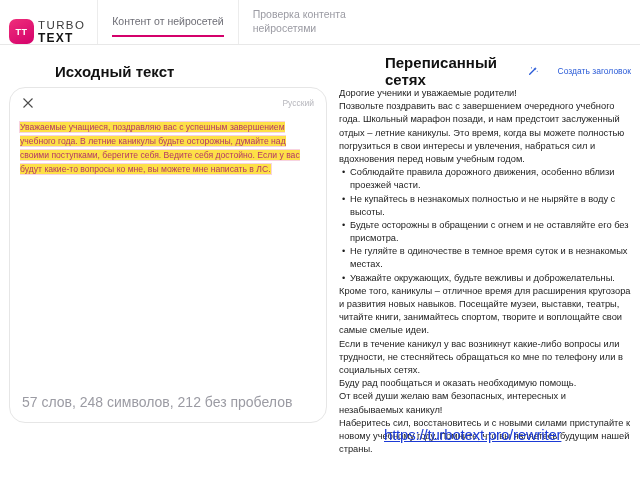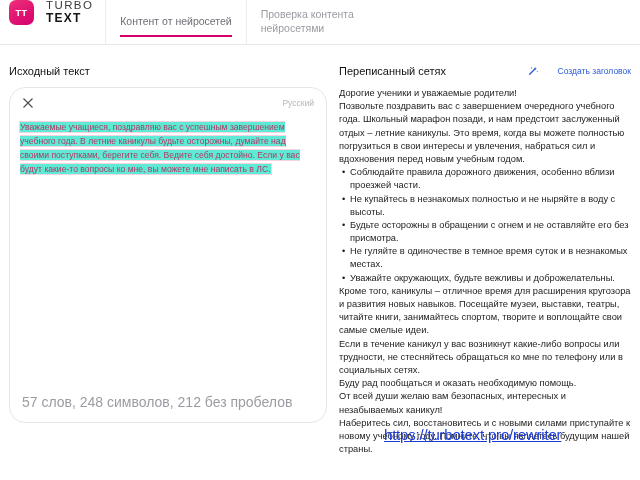--- a/index.html
+++ b/index.html
@@ -20,23 +20,23 @@
   .header {
     height: 44px;
     border-bottom: 1px solid #e8e8e8;
     display: flex;
     align-items: stretch;
     background: #ffffff;
     position: relative;
   }
   .logo-block {
     display: flex;
-    align-items: flex-start;
+    align-items: flex-end;
     padding: 0 12px 0 9px;
-    gap: 12px;
+    gap: 4px;
   }
   .logo-mark {
     width: 25px;
     height: 25px;
     border-radius: 7px;
     background: linear-gradient(150deg, #ef2f7b 0%, #d4006b 100%);
     color: #ffffff;
     font-size: 9px;
     font-weight: bold;
     display: flex;
@@ -104,23 +104,24 @@
   .col-right { flex: 1; }
 
   .sec-head {
     display: flex;
     align-items: center;
     justify-content: space-between;
     height: 32px;
     margin-top: 10px;
   }
   .sec-title {
-    font-size: 11px;
-    font-weight: normal;
+    font-size: 15px;
+    font-weight: bold;
     color: #111111;
+    margin-left: 46px;
   }
   .btn-title {
     display: flex;
     align-items: center;
     gap: 20px;
     font-size: 8.5px;
     color: #2a5bd7;
     cursor: pointer;
     white-space: nowrap;
   }
@@ -162,21 +163,21 @@
     flex: 1;
     padding: 8px 10px 0 10px;
     overflow: hidden;
   }
   .src-text {
     font-size: 8.6px;
     line-height: 1.62;
     color: #c98fa6;
   }
   .src-text span.hl-strong {
-    background: #5eead4;
+    background: #fde047;
     color: #b23866;
     box-shadow: 0 0 0 1px #f7d3e0;
   }
   .editor-foot {
     padding: 0 12px 12px 12px;
     font-size: 14px;
     color: #9b9ba3;
   }
 
   

